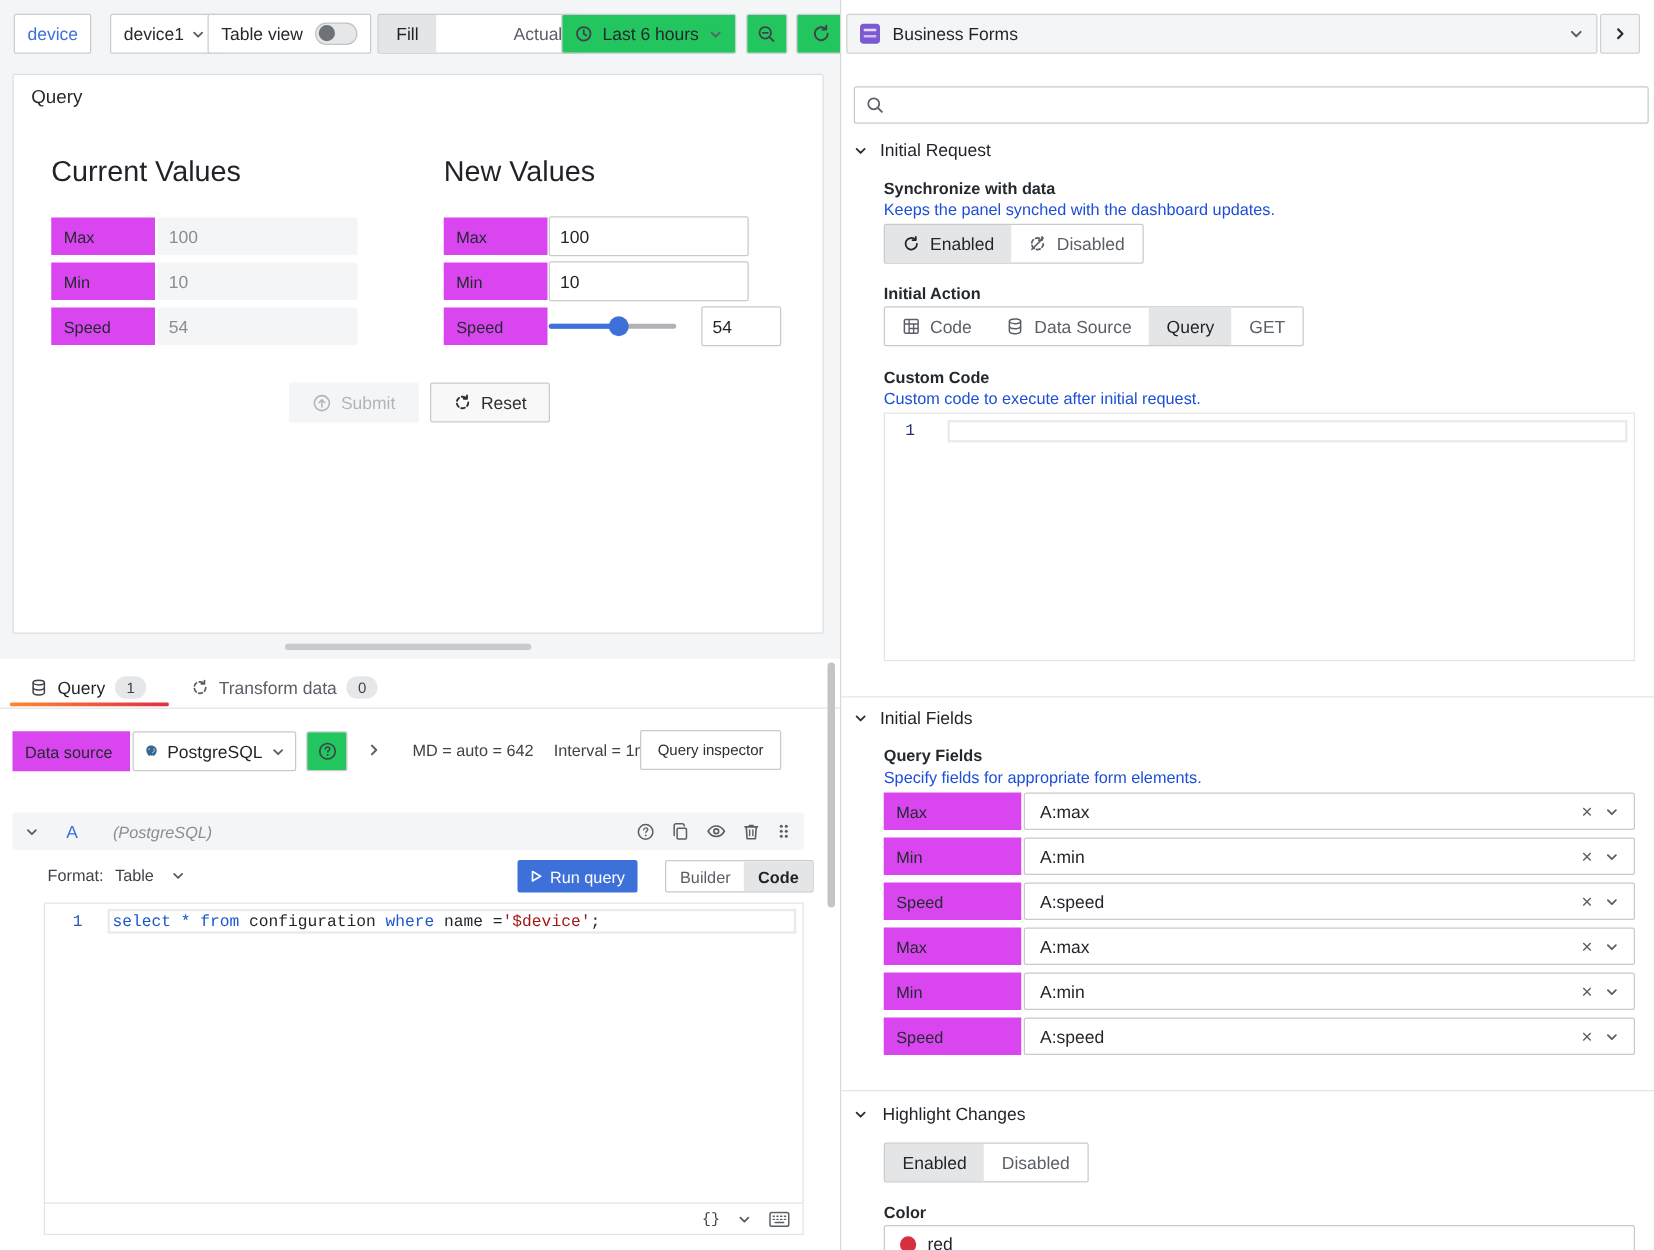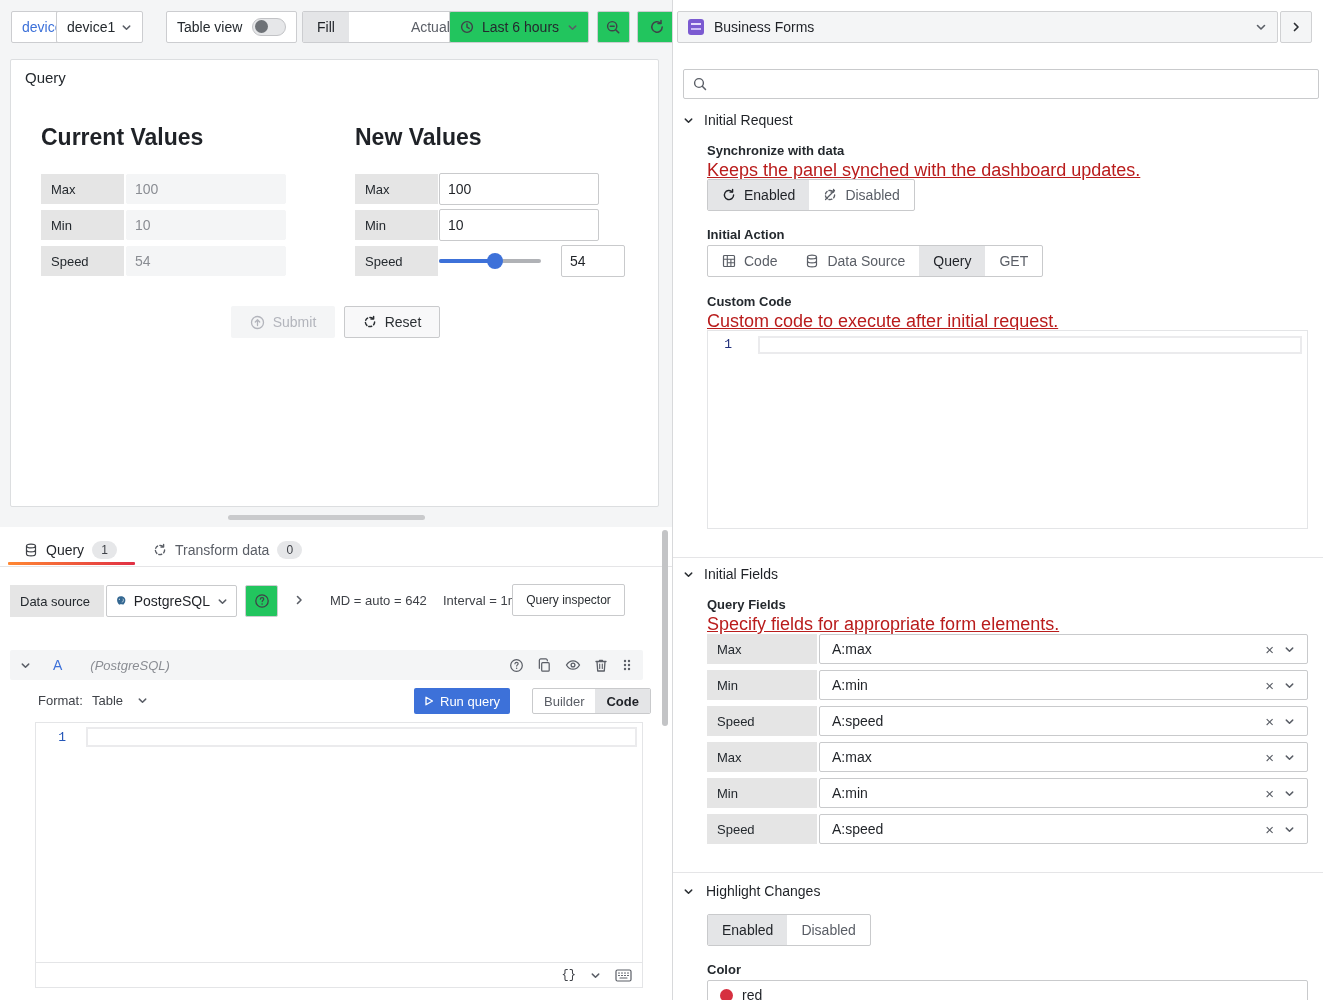--- a/index.html
+++ b/index.html
@@ -19,39 +19,39 @@
     padding:0 10px; font-size:14px; color:#24292e;
   }
   .chip.graybg { background:#22c55e; }
   .seg-group { padding:0; gap:0; overflow:hidden; }
   .seg { height:100%; display:flex; align-items:center; padding:0 14px; color:#5a5e66; }
   .seg.sel { background:#e4e5e7; color:#1f2227; font-weight:500; }
   .toggle-pill { width:34px; height:18px; border-radius:9px; background:#e6e7e9; border:1px solid #c2c3c6; position:relative; }
   .toggle-knob { position:absolute; left:2px; top:1px; width:13px; height:13px; border-radius:50%; background:#6e7277; }
 
   
-  .inline-label { background:#e5e5e5; display:flex; align-items:center; padding:0 10px; font-size:13px; color:#24292e; }
+  .inline-label { background:#d946ef; display:flex; align-items:center; padding:0 10px; font-size:13px; color:#24292e; }
   .field-label { font-size:13px; font-weight:700; color:#24292e; }
-  .field-desc  { font-size:18px; color:#b91c1c;text-decoration:underline; }
+  .field-desc  { font-size:13px; color:#1d4ed8; }
   .sec-title { font-size:14px; font-weight:500; color:#1f2227; }
   .select-box { background:#fff; border:1px solid #c9cacc; border-radius:2px; display:flex; align-items:center; font-size:14px; color:#1f2227; }
   .radio-group { display:inline-flex; border:1px solid #c9cacc; border-radius:2px; background:#fff; height:32px; align-items:stretch; overflow:hidden; }
   .radio-opt { display:flex; align-items:center; gap:8px; padding:0 14px; font-size:14px; color:#5a5e66; }
   .radio-opt.sel { background:#e4e5e7; color:#1f2227; font-weight:500; }
   .textinput { background:#fff; border:1px solid #c9cacc; border-radius:2px; font-size:14px; color:#1f2227; padding:0 8px; font-family:"Liberation Sans",sans-serif; }
   .textinput:disabled { background:#f4f5f6; color:#8a8d93; border-color:#f4f5f6; }
   .badge { background:#e6e7e9; border-radius:11px; font-size:12px; color:#3f4248; padding:2px 9px; }
   .mono { font-family:"Liberation Mono","DejaVu Sans Mono",monospace; }
   .icon { color:#5a5e66; flex:none; }
   .divider-h { position:absolute; height:1px; background:#e5e5e7; }
 
   
   #left-region { position:absolute; left:0; top:0; width:672px; height:1000px; background:#f4f5f6; overflow:hidden; }
   #query-panel { position:absolute; left:10px; top:59px; width:649px; height:448px; background:#fff; border:1px solid #dcdee0; border-radius:2px; }
-  .big-heading { font-size:23px; font-weight:700; color:#1f2227; }
+  .big-heading { font-size:23px; font-weight:400; color:#1f2227; }
 
   #bottom-section { position:absolute; left:0; top:527px; width:672px; height:473px; background:#fff; }
   .tab { display:flex; align-items:center; gap:8px; font-size:14px; }
   .tab-underline { position:absolute; height:3px; border-radius:1px; background:linear-gradient(90deg,#ff8833,#e02f44); }
 
   .sql-kw { color:#1a56cf; }
   .sql-str { color:#a31515; }
   .sql-plain { color:#1f2227; }
   .code-area { background:#fff; border:1px solid #e4e5e7; }
   .linenum { font-size:13px; color:#2456b8; text-align:right; }
@@ -64,21 +64,21 @@
   .x-close { font-size:15px; color:#5a5e66; }
 </style>
 </head>
 <body>
 
 <div id="left-region">
 
   <div class="abs chip" style="left:11px;top:11px;">
     <span style="color:#3d71d9;">device</span>
   </div>
-  <div class="abs chip" style="left:56px;top:11px;">
+  <div class="abs chip" style="left:88px;top:11px;">
     <span>device1</span>
     <svg class="icon" width="11" height="11" viewBox="0 0 12 12">
         <path d="M2.5 4.5 6 8 9.5 4.5" fill="none" stroke="currentColor" stroke-width="1.6" stroke-linecap="round" stroke-linejoin="round"></path>
       </svg>
   </div>
   <div class="abs chip" style="left:166px;top:11px;gap:10px;">
     <span>Table view</span>
     <span class="toggle-pill">
         <span class="toggle-knob"></span>
       </span>
@@ -261,20 +261,21 @@
           <span>Builder</span>
         </span>
       <span class="radio-opt sel" style="font-size:13px;padding:0 11px;font-weight:600;">
           <span>Code</span>
         </span>
     </div>
 
     <div class="abs code-area" style="left:35px;top:195px;width:608px;height:241px;">
       <div class="abs linenum mono" style="left:14px;top:7px;width:16px;">1</div>
       <div class="abs cur-line" style="left:50px;top:4px;right:5px;height:20px;"></div>
+      <div class="abs mono" style="left:54px;top:7px;font-size:13px;white-space:pre;"><span class="sql-kw">select</span><span class="sql-kw"> * </span><span class="sql-kw">from</span><span class="sql-plain"> configuration </span><span class="sql-kw">where</span><span class="sql-plain"> name =</span><span class="sql-str">'$device'</span><span class="sql-plain">;</span></div>
     </div>
 
     <div class="abs code-area" style="left:35px;top:435px;width:608px;height:26px;display:flex;align-items:center;justify-content:flex-end;gap:14px;padding:0 10px;">
       <span class="mono" style="font-size:12px;color:#3f4248;">{}</span>
       <svg class="icon" width="11" height="11" viewBox="0 0 12 12">
           <path d="M2.5 4.5 6 8 9.5 4.5" fill="none" stroke="currentColor" stroke-width="1.6" stroke-linecap="round" stroke-linejoin="round"></path>
         </svg>
       <svg class="icon" width="17" height="13" viewBox="0 0 17 13">
           <rect x="1" y="1" width="15" height="11" rx="1.5" fill="none" stroke="currentColor" stroke-width="1.2"></rect>
           <path d="M3.5 4h1M6.5 4h1M9.5 4h1M12.5 4h1M3.5 6.5h1M6.5 6.5h1M9.5 6.5h1M12.5 6.5h1M5 9h7" stroke="currentColor" stroke-width="1.1" stroke-linecap="round"></path>

